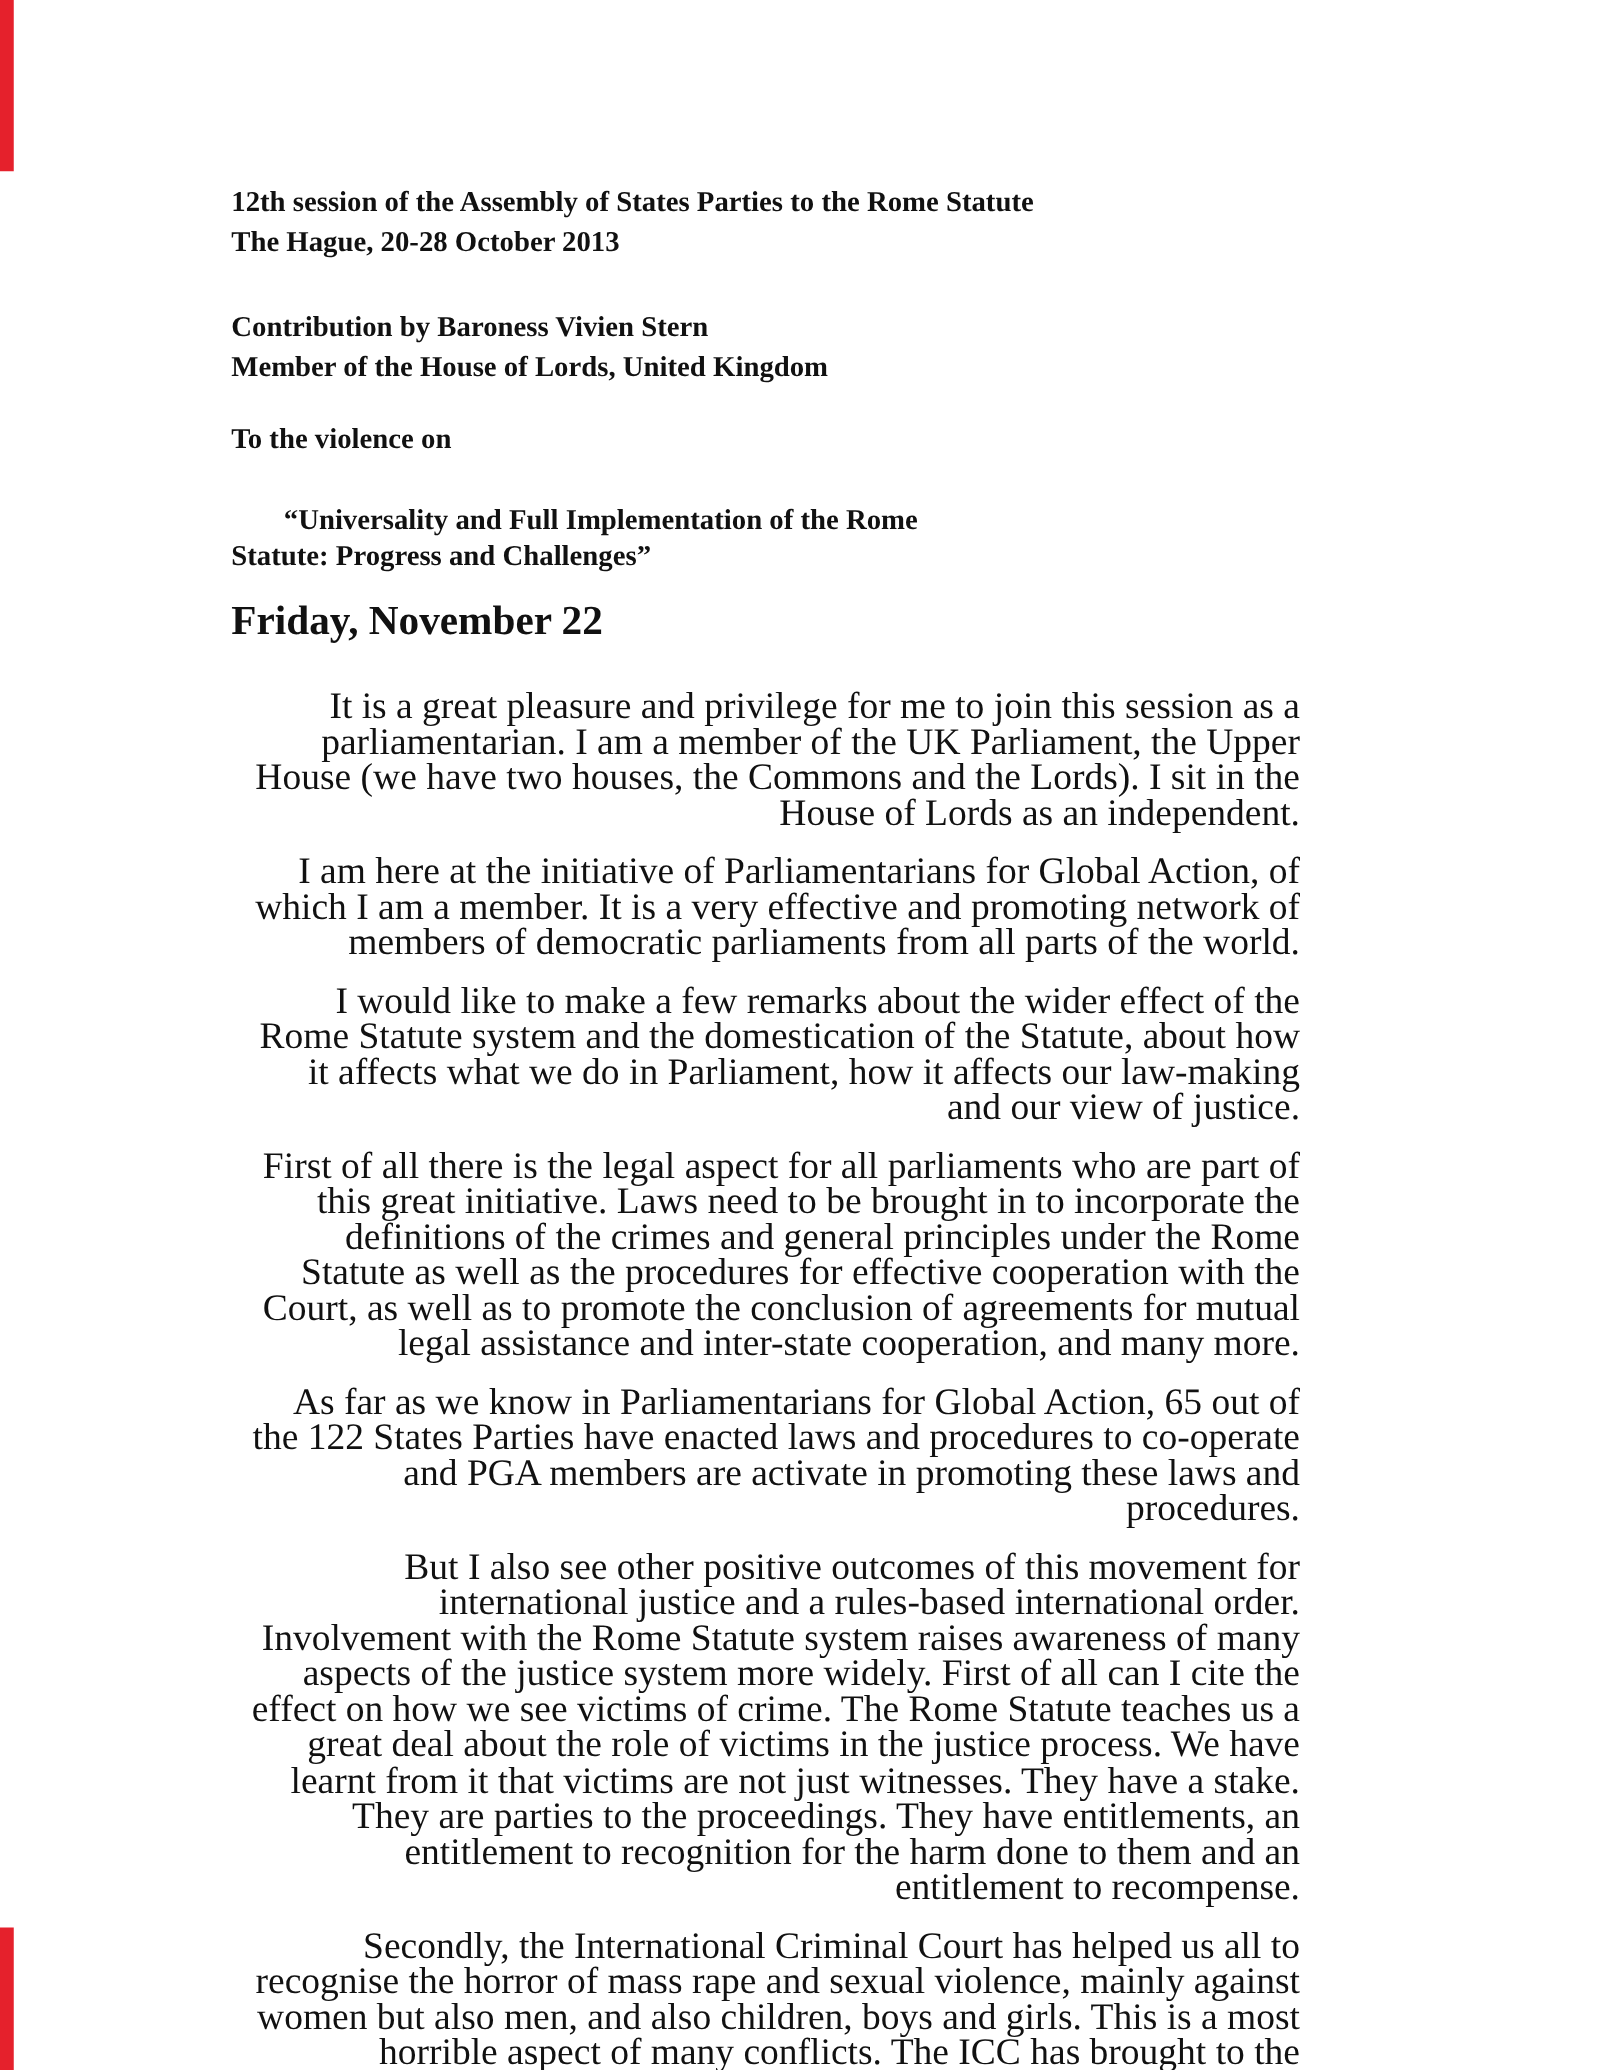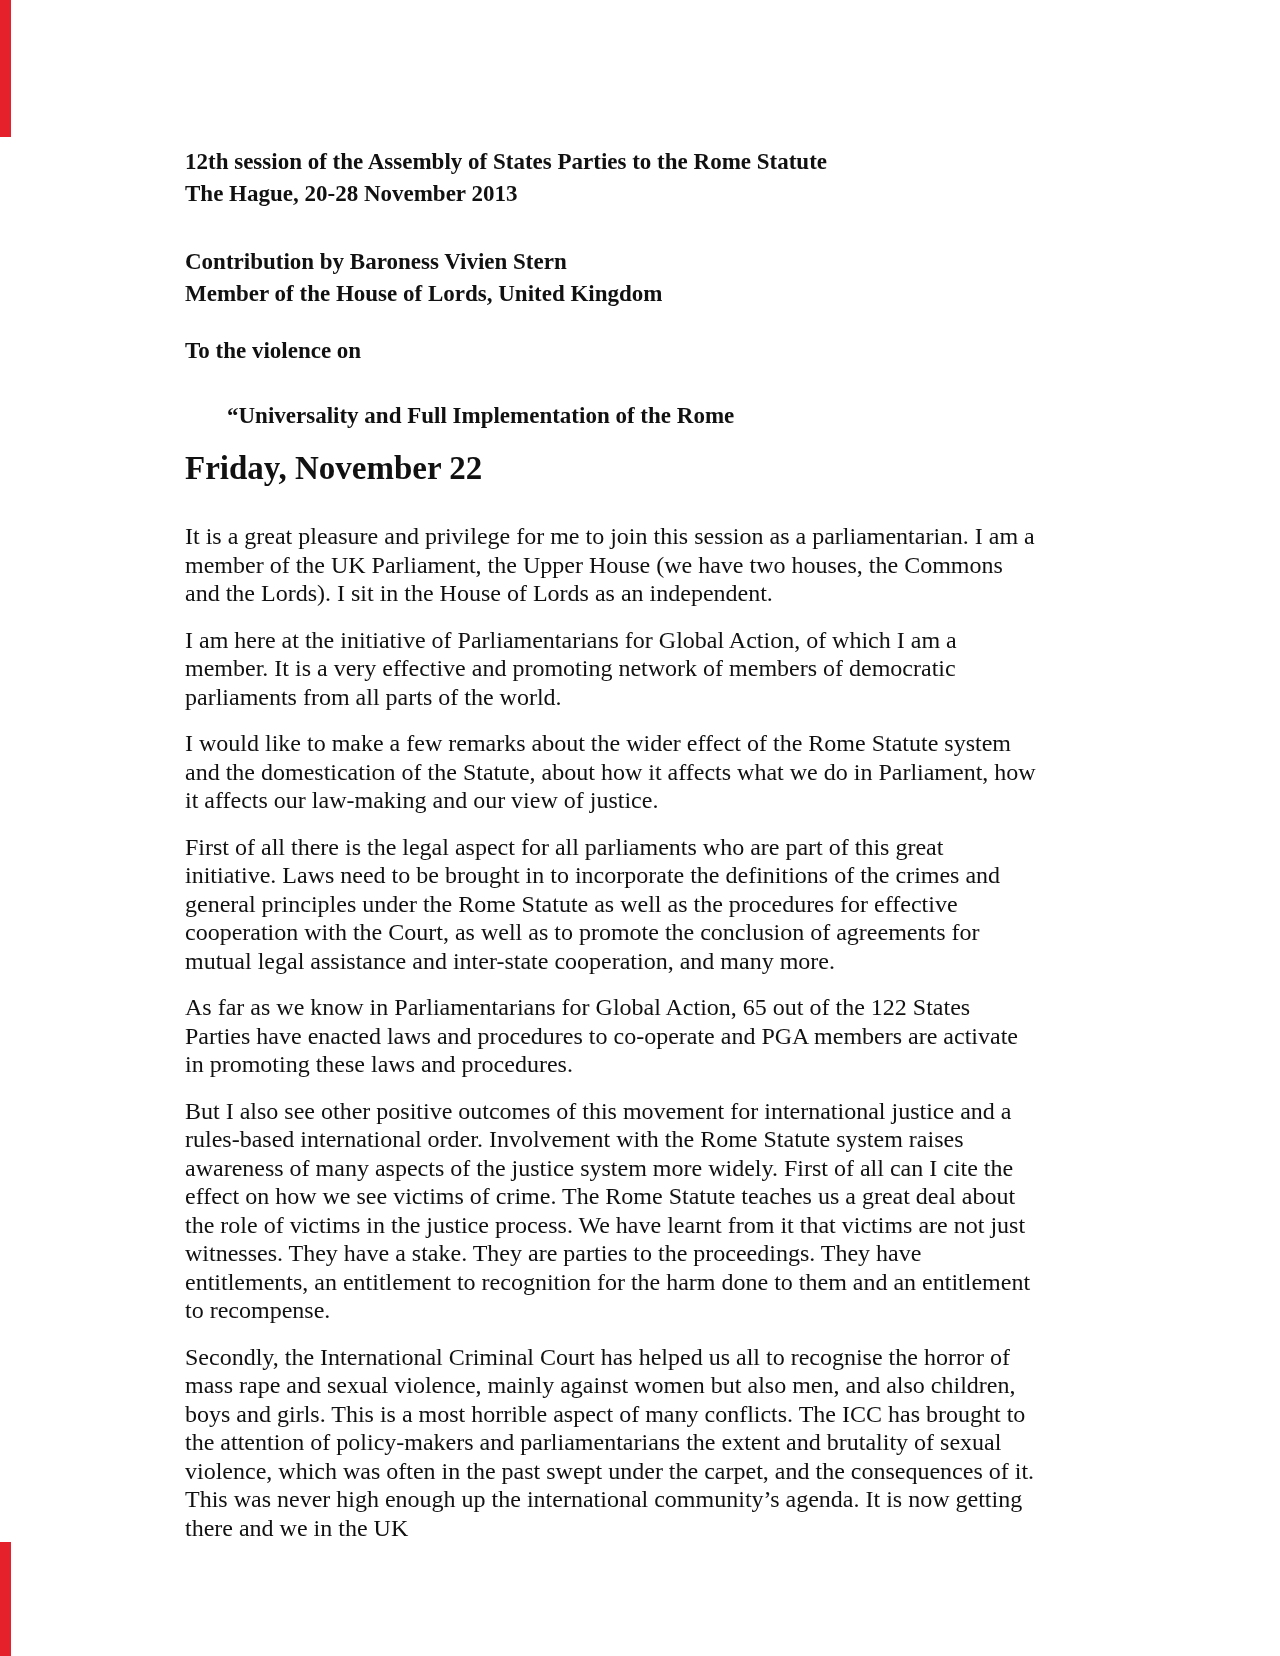--- a/index.html
+++ b/index.html
@@ -48,52 +48,53 @@
   }
   .quote-line.first { padding-left: 6px; margin-left: 36px; }
   .date-heading {
     margin-top: 20px;
     font-weight: bold;
     font-size: 33px;
     line-height: 36px;
   }
   .body-text { margin-top: 36px; }
   .body-text p {
-    margin: 0 0 18px 0;
-    font-size: 24px;
+    margin: 0 0 18px 16px;
+    font-size: 30px;
     line-height: 28.5px;
-    text-align: left;
+    text-align: right;
   }
 </style>
 </head>
 <body>
 
 <div class="page">
 
   <div class="scan-bar top" style="background: rgb(229, 33, 44);"></div>
   <div class="scan-bar bottom" style="background: rgb(229, 33, 44);"></div>
 
   <div class="content">
 
     <div class="hdr-block">
       <div class="hdr-line">12th session of the Assembly of States Parties to the Rome Statute</div>
-      <div class="hdr-line">The Hague, 20-28 November 2013</div>
+      <div class="hdr-line">The Hague, 20-28 October 2013</div>
     </div>
 
     <div class="hdr-block block-author">
       <div class="hdr-line">Contribution by Baroness Vivien Stern</div>
       <div class="hdr-line">Member of the House of Lords, United Kingdom</div>
     </div>
 
     <div class="hdr-block block-meeting">
       <div class="hdr-line">To the violence on</div>
     </div>
 
     <div class="hdr-block block-quote">
       <div class="quote-line first">“Universality and Full Implementation of the Rome</div>
+      <div class="quote-line">Statute: Progress and Challenges”</div>
     </div>
 
     <div class="date-heading">Friday, November 22</div>
 
     <div class="body-text">
       <p>It is a great pleasure and privilege for me to join this session as a parliamentarian. I am a member of the UK Parliament, the Upper House (we have two houses, the Commons and the Lords). I sit in the House of Lords as an independent.</p>
       <p>I am here at the initiative of Parliamentarians for Global Action, of which I am a member. It is a very effective and promoting network of members of democratic parliaments from all parts of the world.</p>
       <p>I would like to make a few remarks about the wider effect of the Rome Statute system and the domestication of the Statute, about how it affects what we do in Parliament, how it affects our law-making and our view of justice.</p>
       <p>First of all there is the legal aspect for all parliaments who are part of this great initiative. Laws need to be brought in to incorporate the definitions of the crimes and general principles under the Rome Statute as well as the procedures for effective cooperation with the Court, as well as to promote the conclusion of agreements for mutual legal assistance and inter-state cooperation, and many more.</p>
       <p>As far as we know in Parliamentarians for Global Action, 65 out of the 122 States Parties have enacted laws and procedures to co-operate and PGA members are activate in promoting these laws and procedures.</p>

